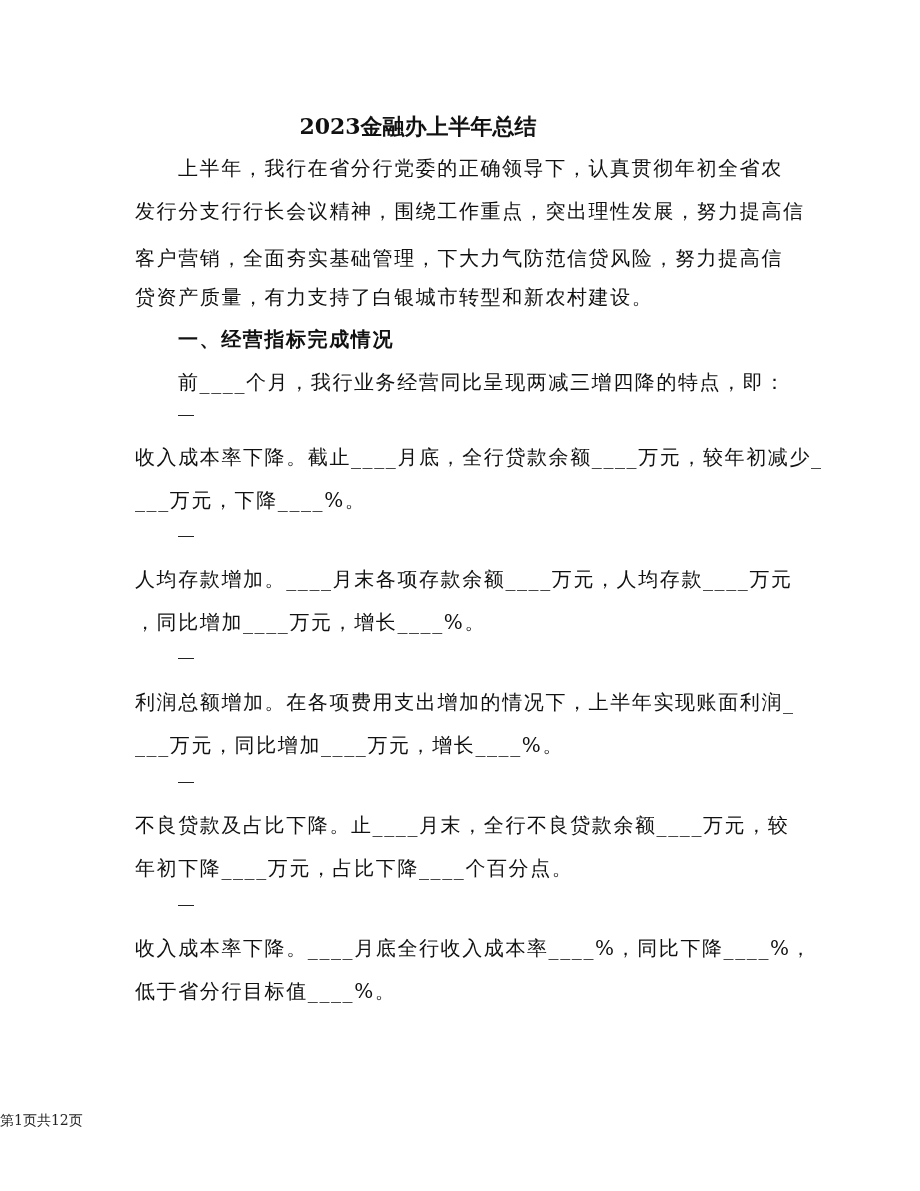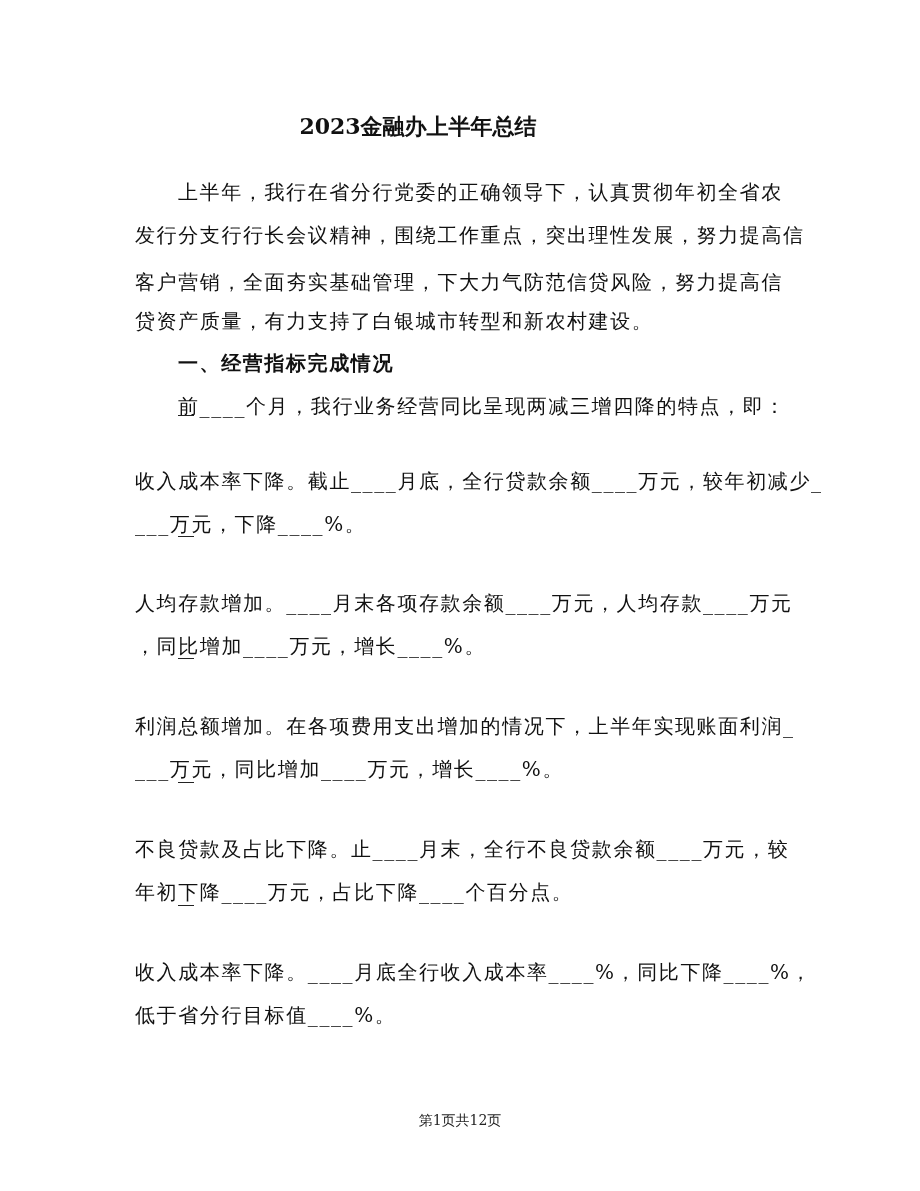--- a/index.html
+++ b/index.html
@@ -2,25 +2,25 @@
 <html><head>
 <meta charset="utf-8">
 <style>
   html, body { margin: 0; padding: 0; background: #ffffff; }
   body { width: 920px; height: 1191px; position: relative; overflow: hidden;
          font-family: "DejaVu Serif", "Liberation Serif", serif; color: #111; }
   .page { position: absolute; left: 0; top: 0; width: 920px; height: 1191px; }
   .title { position: absolute; top: 112px; left: 0; width: 836px; text-align: center;
            font-size: 22px; font-weight: bold; letter-spacing: 0px; }
   .line { position: absolute; left: 135px; white-space: nowrap; font-size: 20px;
-          letter-spacing: 1.6px; line-height: 24px; margin-top: 24px; }
+          letter-spacing: 1.6px; line-height: 24px; }
   .line.indent { left: 178px; }
   .heading { font-weight: bold; }
   .dash { position: absolute; left: 178px; width: 16px; height: 1px; background: #222; }
-  .footer { position: absolute; top: 1112px; left: 0; width: 920px; text-align: center;
+  .footer { position: absolute; top: 1112px; left: 0; width: 920px; 
             font-size: 14px; color: #222; }
 </style>
 </head>
 <body>
 
 <div class="page">
   <div class="title">2023金融办上半年总结</div>
 
   <div class="line indent" style="top:156px">上半年，我行在省分行党委的正确领导下，认真贯彻年初全省农</div>
   <div class="line" style="top:199px">发行分支行行长会议精神，围绕工作重点，突出理性发展，努力提高信</div>

